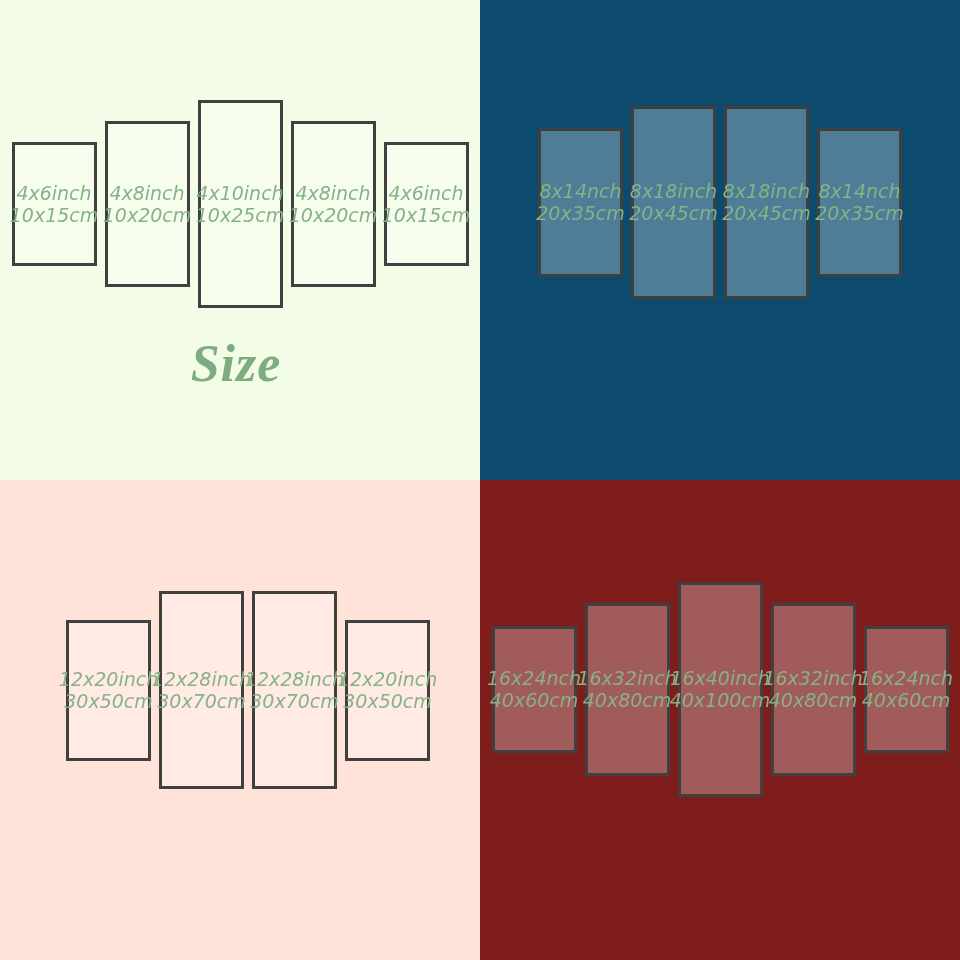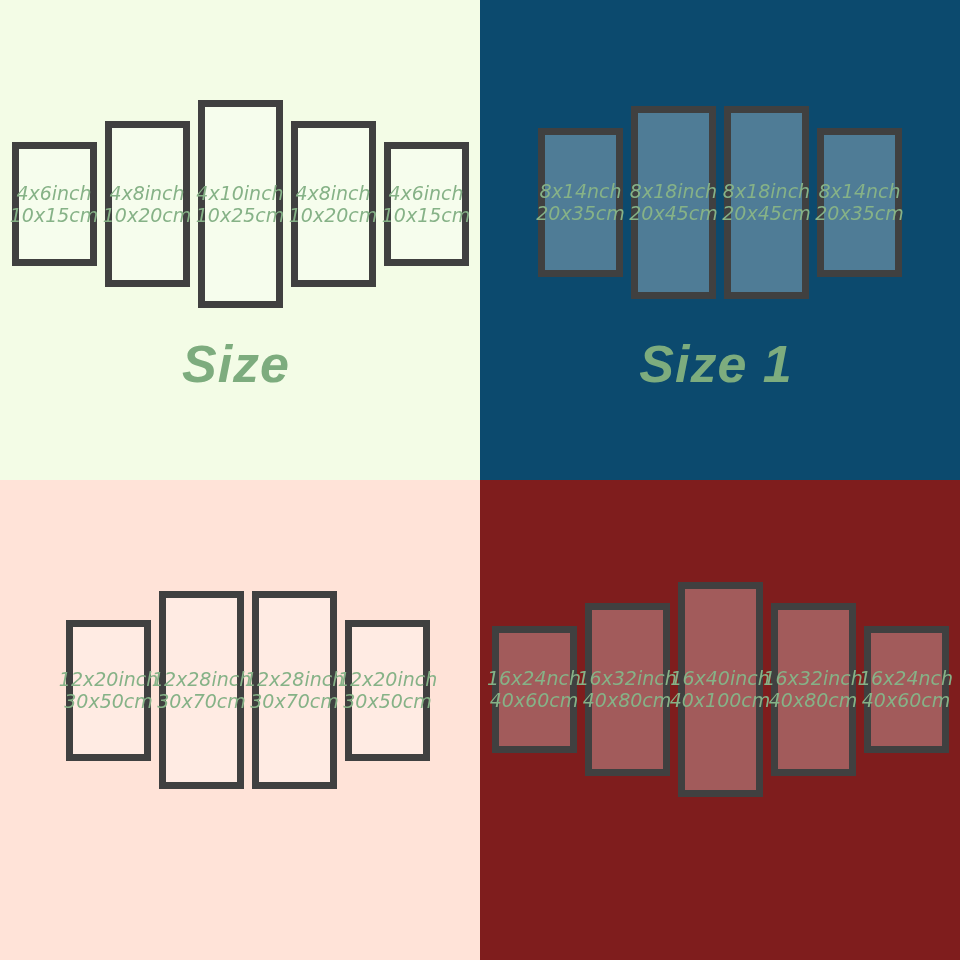--- a/index.html
+++ b/index.html
@@ -24,21 +24,21 @@
     position:absolute;top:0;left:0;right:0;
     height:var(--row-h);
     display:flex;
     align-items:center;
     justify-content:center;
     gap:8px;
   }
   .panel{
     box-sizing:border-box;
     width:85px;
-    border:7px solid #404040;
+    border:3px solid #404040;
     background:rgba(255,255,255,0.28);
     display:flex;
     align-items:center;
     justify-content:center;
   }
   .p-sm{height:var(--h-sm);}
   .p-md{height:var(--h-md);}
   .p-lg{height:var(--h-lg);}
   .panel-text{
     font-style:italic;
@@ -48,21 +48,21 @@
     text-align:center;
     white-space:nowrap;
   }
   .panel-text span{display:block;}
   .quad-label{
     position:absolute;
     top:var(--label-top);
     left:0;right:8px;
     margin:0;
     text-align:center;
-    font-family:Liberation Sans, sans-serif;
+    font-family:Liberation Serif, serif;
     font-style:italic;
     font-weight:bold;
     font-size:52px;
     color:#7dac7e;
     letter-spacing:1px;
   }
 </style>
 </head>
 <body>
 
@@ -124,21 +124,20 @@
           <span>20x45cm</span>
         </div>
       </div>
       <div class="panel p-sm">
         <div class="panel-text">
           <span>8x14nch</span>
           <span>20x35cm</span>
         </div>
       </div>
     </div>
-    <h2 class="quad-label">Size 1</h2>
   </section>
 
   <section class="quadrant q2" style="background: rgb(255, 227, 216); padding-left: 16px;">
     <div class="panels">
       <div class="panel p-sm">
         <div class="panel-text">
           <span>12x20inch</span>
           <span>30x50cm</span>
         </div>
       </div>

